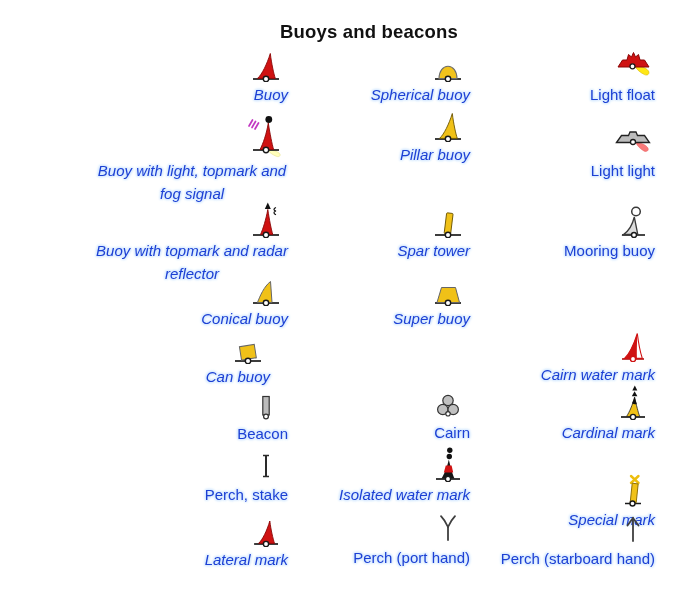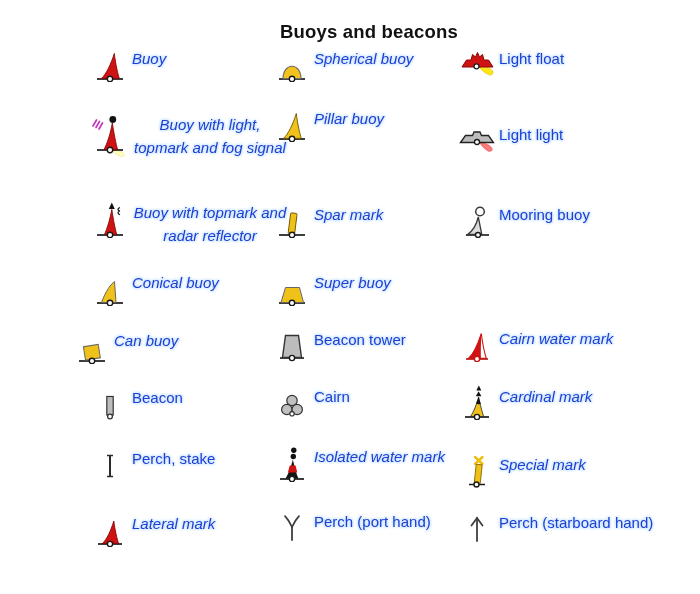--- a/index.html
+++ b/index.html
@@ -6,21 +6,21 @@
   body{
     width:700px;height:594px;background:#ffffff;overflow:hidden;
     font-family:"Liberation Sans", sans-serif;position:relative;
   }
   .board{position:absolute;left:0;top:0;width:700px;height:594px;margin-left:19px;}
   .title{
     position:absolute;top:21px;left:0;width:700px;text-align:center;
     font-size:18.5px;font-weight:bold;color:#111111;letter-spacing:.2px;
   }
   .cell{
-    position:absolute;display:flex;flex-direction:row;align-items:flex-start;
+    position:absolute;display:flex;flex-direction:column;align-items:flex-end;
   }
   .icon{display:block;line-height:0;}
   .label{
     margin-top:2px;font-size:15px;color:#1c40d4;text-align:center;line-height:1.5;
     text-shadow:-1px -1px 2px #d6e9ff,1px -1px 2px #d6e9ff,-1px 1px 2px #d6e9ff,1px 1px 2px #d6e9ff,0 0 4px #d6e9ff;
   }
   .it{font-style:italic;}
   .w190{max-width:192px;}
 </style>
 </head>
@@ -119,21 +119,21 @@
   <div class="cell" style="left:251px;top:202px;width:200px">
     <span class="icon">
       <svg width="44" height="36" viewBox="0 0 44 36">
         <line x1="9" y1="33" x2="35" y2="33" stroke="#1a1a1a" stroke-width="1.7"></line>
         <g transform="rotate(7 22 23)">
           <rect x="19.2" y="11" width="6.5" height="21" rx="1" fill="#f0c118" stroke="#6b5400" stroke-width="0.9"></rect>
         </g>
         <circle cx="22" cy="33" r="2.7" fill="#fff" stroke="#1a1a1a" stroke-width="1.4"></circle>
       </svg>
     </span>
-    <span class="label it">Spar mark</span>
+    <span class="label it">Spar tower</span>
   </div>
 
   <div class="cell" style="left:436px;top:202px;width:200px">
     <span class="icon">
       <svg width="44" height="36" viewBox="0 0 44 36">
         <line x1="11" y1="33" x2="34" y2="33" stroke="#1a1a1a" stroke-width="1.6"></line>
         <path d="M12.5,32.5 C17,29.5 21.5,22.5 23.3,15 L26.8,32.5 Z" fill="#dcdcdc" stroke="#3a3a3a" stroke-width="1.3"></path>
         <circle cx="25" cy="9.5" r="4.3" fill="#fff" stroke="#3a3a3a" stroke-width="1.5"></circle>
         <circle cx="23" cy="33" r="2.5" fill="#fff" stroke="#1a1a1a" stroke-width="1.4"></circle>
       </svg>
@@ -169,30 +169,20 @@
         <line x1="9" y1="33" x2="35" y2="33" stroke="#1a1a1a" stroke-width="1.7"></line>
         <g transform="rotate(-9 22 25)">
           <rect x="14.5" y="17.5" width="15" height="13.5" fill="#f0c118" stroke="#666" stroke-width="1"></rect>
         </g>
         <circle cx="22" cy="33" r="2.7" fill="#fff" stroke="#1a1a1a" stroke-width="1.4"></circle>
       </svg>
     </span>
     <span class="label it">Can buoy</span>
   </div>
 
-  <div class="cell" style="left:251px;top:327px;width:200px">
-    <span class="icon">
-      <svg width="44" height="36" viewBox="0 0 44 36">
-        <line x1="10" y1="31" x2="34" y2="31" stroke="#1a1a1a" stroke-width="1.6"></line>
-        <path d="M15.5,8.5 L28.5,8.5 L31.5,30.5 L12.5,30.5 Z" fill="#bcbcbc" stroke="#333" stroke-width="1.4"></path>
-        <circle cx="22" cy="31" r="2.6" fill="#fff" stroke="#1a1a1a" stroke-width="1.4"></circle>
-      </svg>
-    </span>
-    <span class="label">Beacon tower</span>
-  </div>
 
   <div class="cell" style="left:436px;top:326px;width:200px">
     <span class="icon">
       <svg width="44" height="36" viewBox="0 0 44 36">
         <line x1="11" y1="33" x2="33" y2="33" stroke="#b01010" stroke-width="1.6"></line>
         <path d="M13.5,32.4 C18,28.5 23,18 26.3,7.5 C27.6,18 29.7,27.5 31.3,32.4 Z" fill="#ffffff" stroke="#cf1212" stroke-width="1.1"></path>
         <path d="M13.5,32.4 C18,28.5 22.5,18.5 26.3,7.5 C25.9,18 25.7,26 25.9,32.4 Z" fill="#cf1212"></path>
         <circle cx="22" cy="33" r="2.6" fill="#fff" stroke="#cf1212" stroke-width="1.4"></circle>
       </svg>
     </span>
@@ -253,21 +243,21 @@
         <path d="M15.5,34.5 C18,30.5 21,24 22.8,15.5 C24.8,24 26.8,31 28.5,34.5 Z" fill="#151515"></path>
         <path d="M17.8,28.5 L27.2,28.5 L25.6,21.5 L19.8,21.5 Z" fill="#d01212"></path>
         <circle cx="23.3" cy="12.5" r="2.7" fill="#111"></circle>
         <circle cx="23.8" cy="6.3" r="2.7" fill="#111"></circle>
         <circle cx="22" cy="35" r="2.6" fill="#fff" stroke="#1a1a1a" stroke-width="1.4"></circle>
       </svg>
     </span>
     <span class="label it">Isolated water mark</span>
   </div>
 
-  <div class="cell" style="left:436px;top:452px;width:200px">
+  <div class="cell" style="left:436px;top:471px;width:200px">
     <span class="icon">
       <svg width="44" height="36" viewBox="0 0 44 36">
         <line x1="14" y1="32.5" x2="30" y2="32.5" stroke="#1a1a1a" stroke-width="1.5"></line>
         <g stroke="#edbe0e" stroke-width="2.4" stroke-linecap="round">
           <line x1="20" y1="5" x2="27.5" y2="12"></line>
           <line x1="27.5" y1="5" x2="20" y2="12"></line>
         </g>
         <g transform="rotate(6 23 24)">
           <rect x="20" y="12.5" width="6" height="19" fill="#f0c118" stroke="#8a6a00" stroke-width="0.9"></rect>
         </g>

